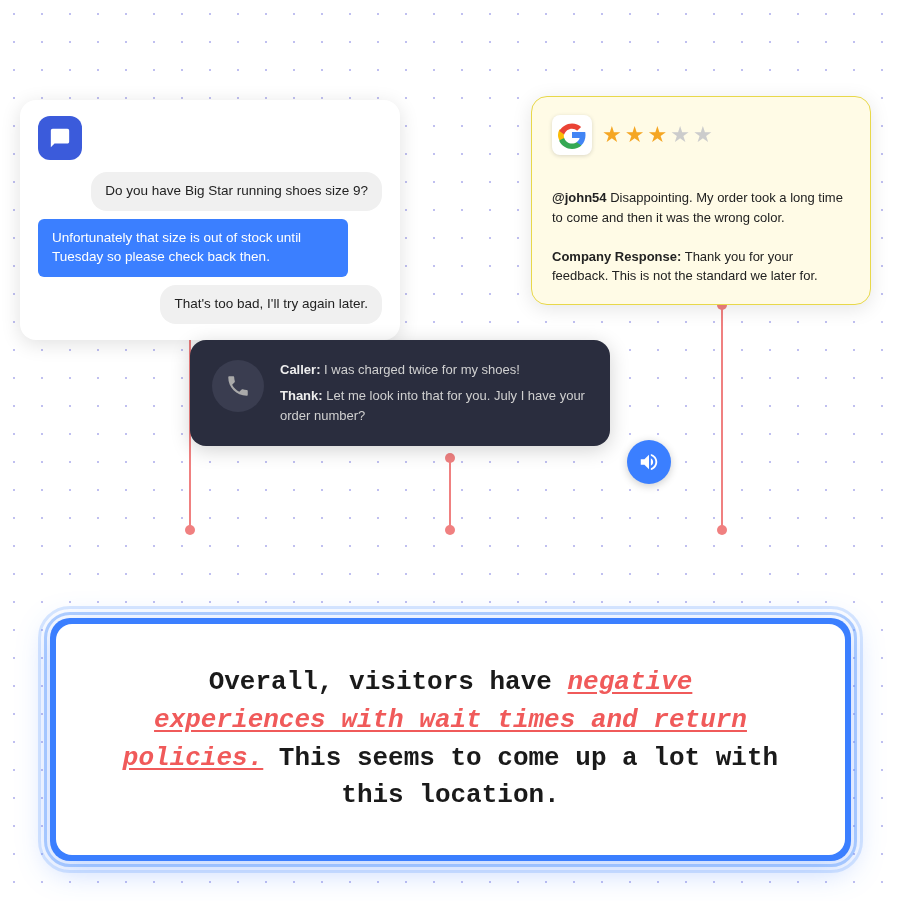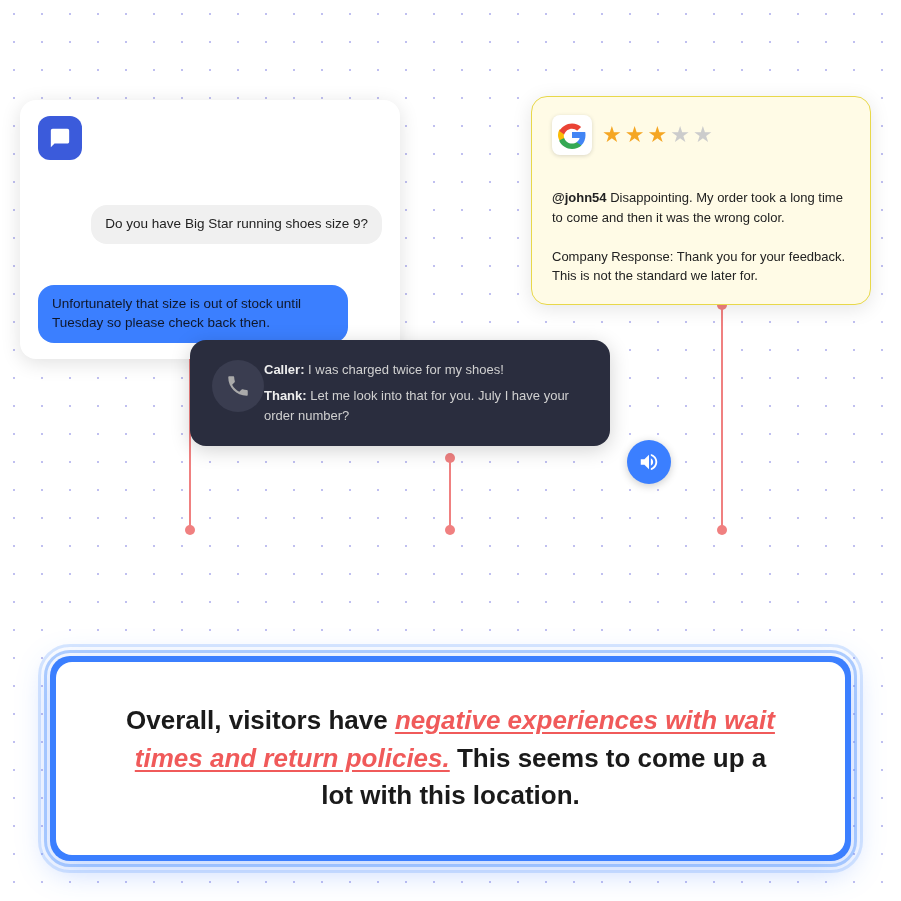--- a/index.html
+++ b/index.html
@@ -63,33 +63,33 @@
       flex-direction: column;
       gap: 8px;
     }
 
     .chat-bubble {
       padding: 10px 14px;
       border-radius: 16px;
       font-size: 13.5px;
       line-height: 1.4;
       max-width: 90%;
-      margin-top: 33px;
     }
 
     .bubble-right {
       background: #f0f0f0;
       align-self: flex-end;
       color: #222;
     }
 
     .bubble-left {
       background: #3b7fff;
-      color: #0f172a;
+      color: #ffffff;
       align-self: flex-start;
+      border-radius: 6px;
     }
 
     
     .review-card {
       position: absolute;
       top: 96px;
       right: 30px;
       width: 340px;
       background: #fffbe6;
       border: 1.5px solid #e8d84a;
@@ -134,36 +134,37 @@
       line-height: 1.5;
       color: #222;
       margin-top: 33px;
     }
 
     .review-body .username {
       font-weight: 700;
     }
 
     .review-body .response-label {
-      font-weight: 400;
+      font-weight: 700;
     }
 
     
     .call-card {
       position: absolute;
       top: 340px;
       left: 190px;
       width: 420px;
       background: #2a2d3e;
       border-radius: 16px;
       padding: 20px 22px;
       box-shadow: 0 4px 20px rgba(0,0,0,0.18);
       z-index: 10;
       display: flex;
       align-items: flex-start;
+      gap: 16px;
     }
 
     .phone-icon-circle {
       width: 52px;
       height: 52px;
       background: #3a3d50;
       border-radius: 50%;
       display: flex;
       align-items: center;
       justify-content: center;
@@ -256,20 +257,21 @@
       background: transparent;
       border: 3px solid rgba(100,160,255,0.25);
       z-index: -2;
     }
 
     .summary-card-inner {
       background: #fff;
       border-radius: 16px;
       padding: 40px 60px;
       text-align: center;
+      font-family: Liberation Mono, monospace;
     }
 
     .summary-text {
       font-size: 26px;
       font-weight: 600;
       line-height: 1.45;
       color: #1a1a1a;
     }
 
     .summary-highlight {
@@ -293,20 +295,23 @@
       <svg viewBox="0 0 24 24" xmlns="http://www.w3.org/2000/svg">
         <path d="M20 2H4c-1.1 0-2 .9-2 2v18l4-4h14c1.1 0 2-.9 2-2V4c0-1.1-.9-2-2-2z"></path>
       </svg>
     </div>
     <div class="chat-messages">
       <div class="chat-bubble bubble-right">
         <span>Do you have Big Star running shoes size 9?</span>
       </div>
       <div class="chat-bubble bubble-left">
         <span>Unfortunately that size is out of stock until Tuesday so please check back then.</span>
+      </div>
+      <div class="chat-bubble bubble-right">
+        <span>That's too bad, I'll try again later.</span>
       </div>
     </div>
   </div>
 
   <div class="review-card">
     <div class="review-header">
       <div class="google-g">
 
         <svg viewBox="0 0 40 40" width="40" height="40">
           <circle cx="20" cy="20" r="20" fill="#fff"></circle>

